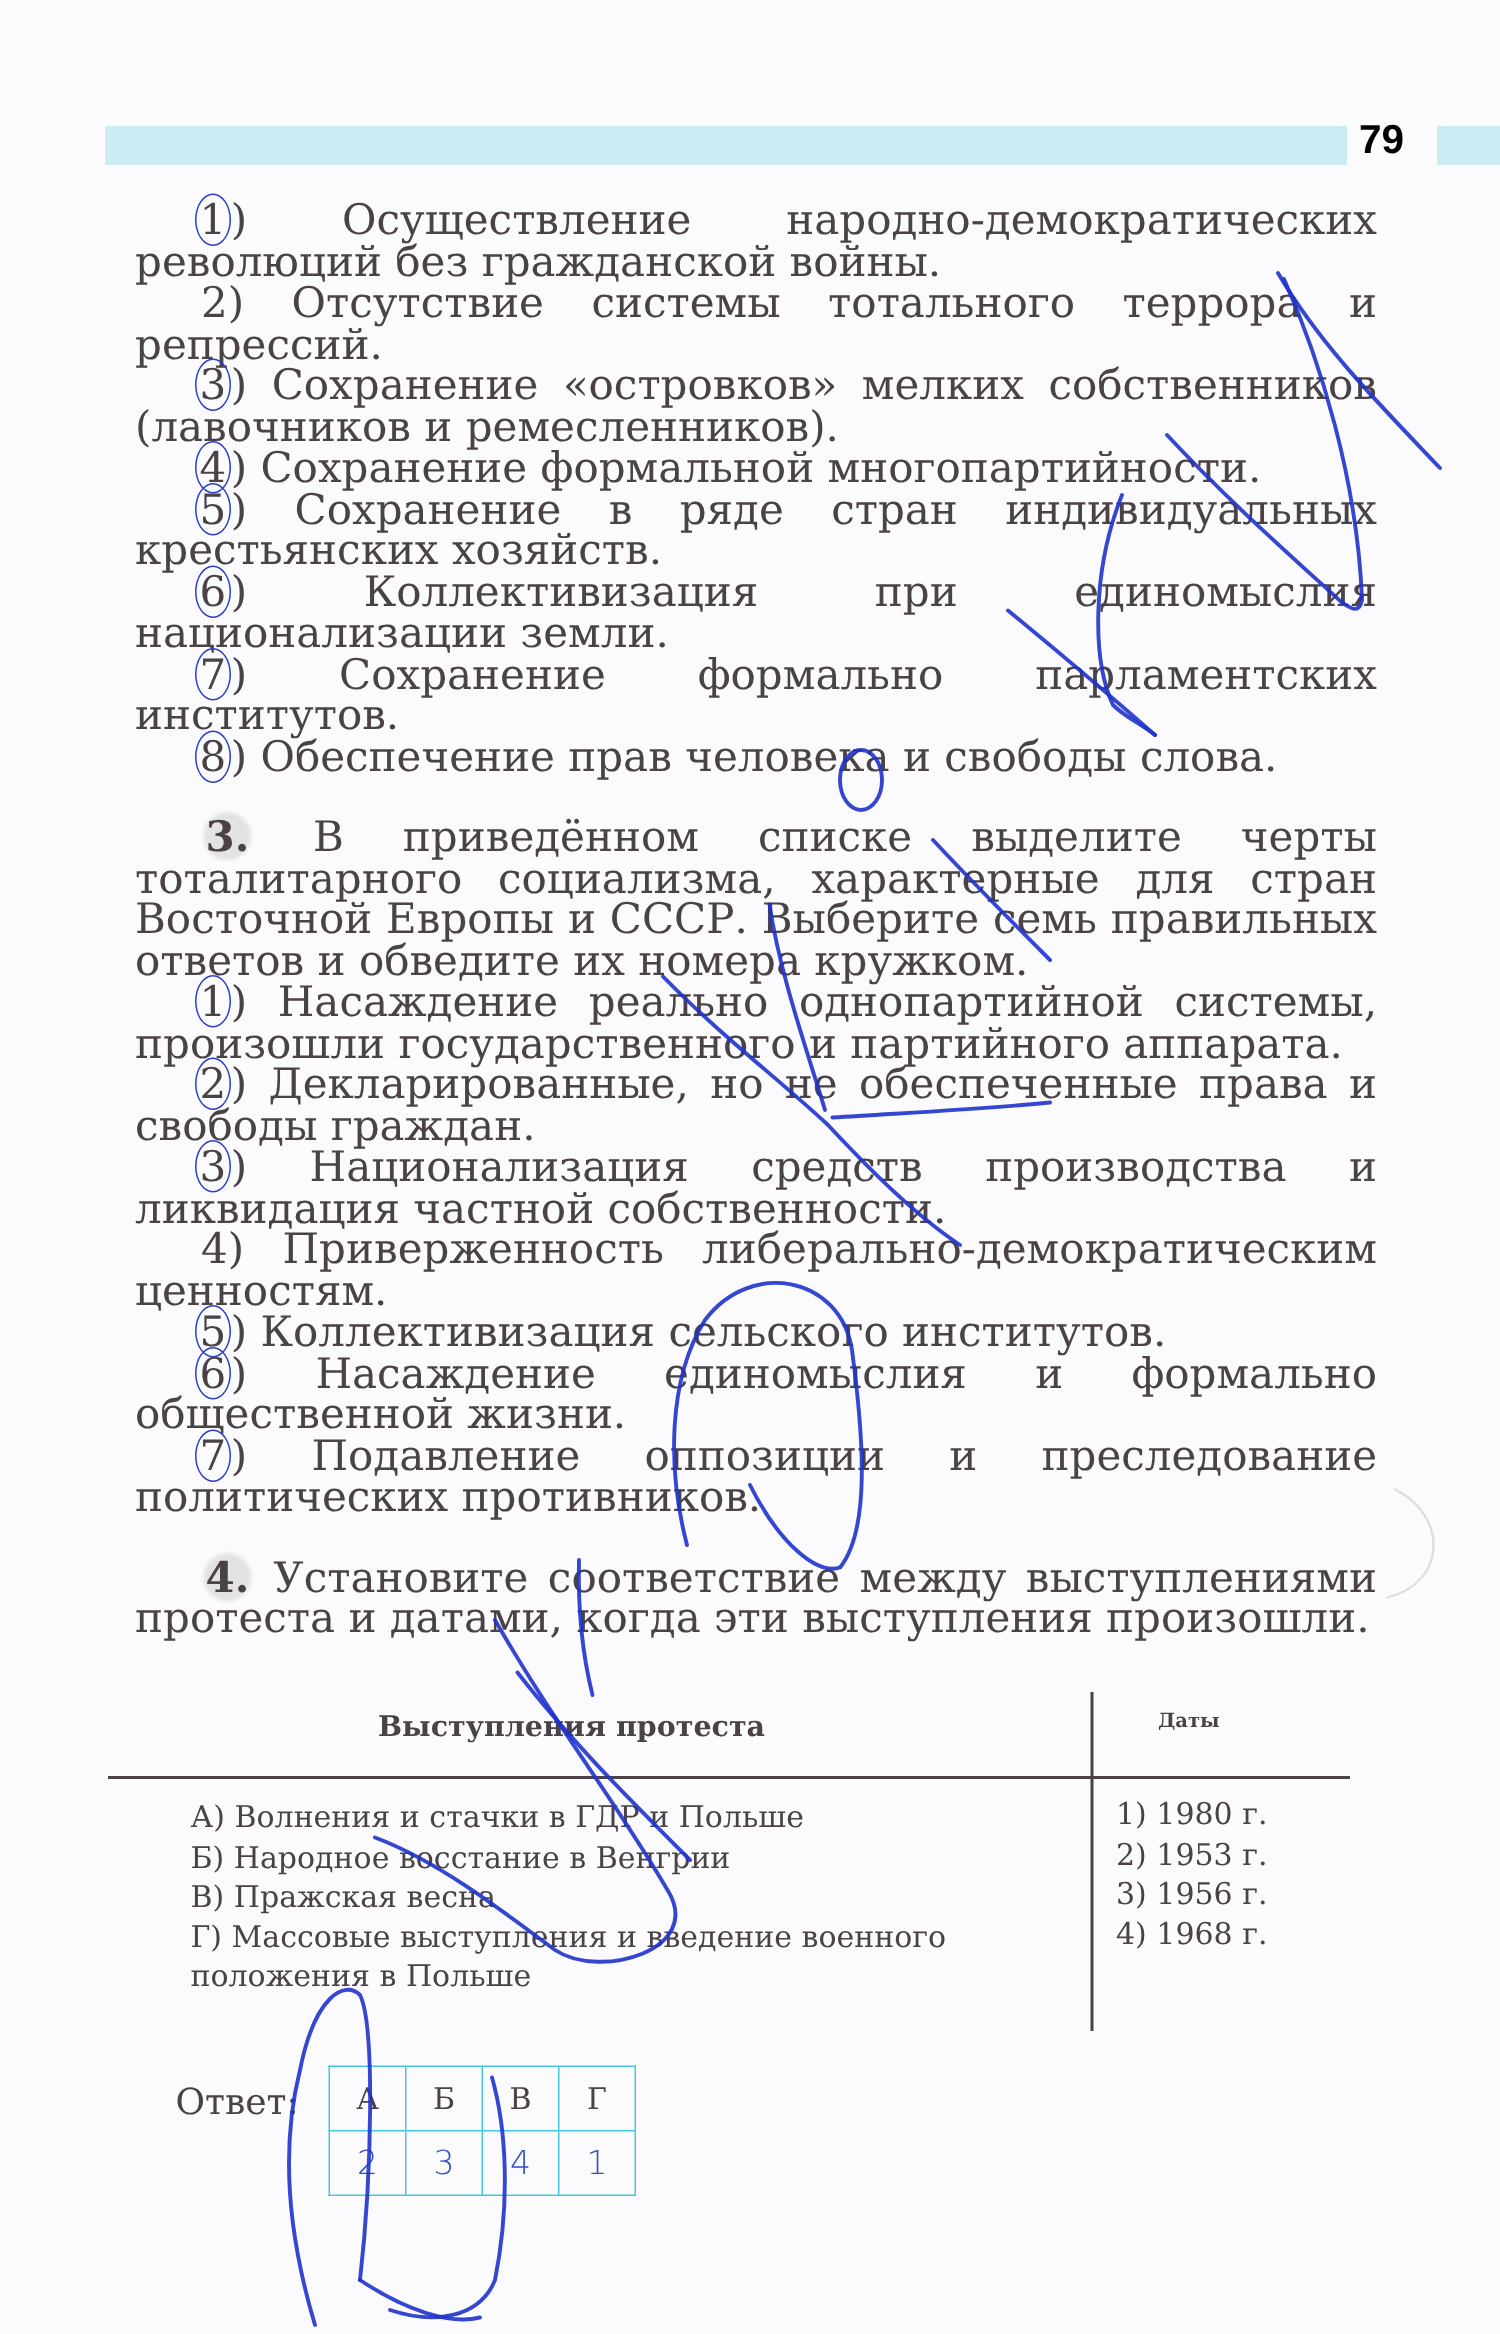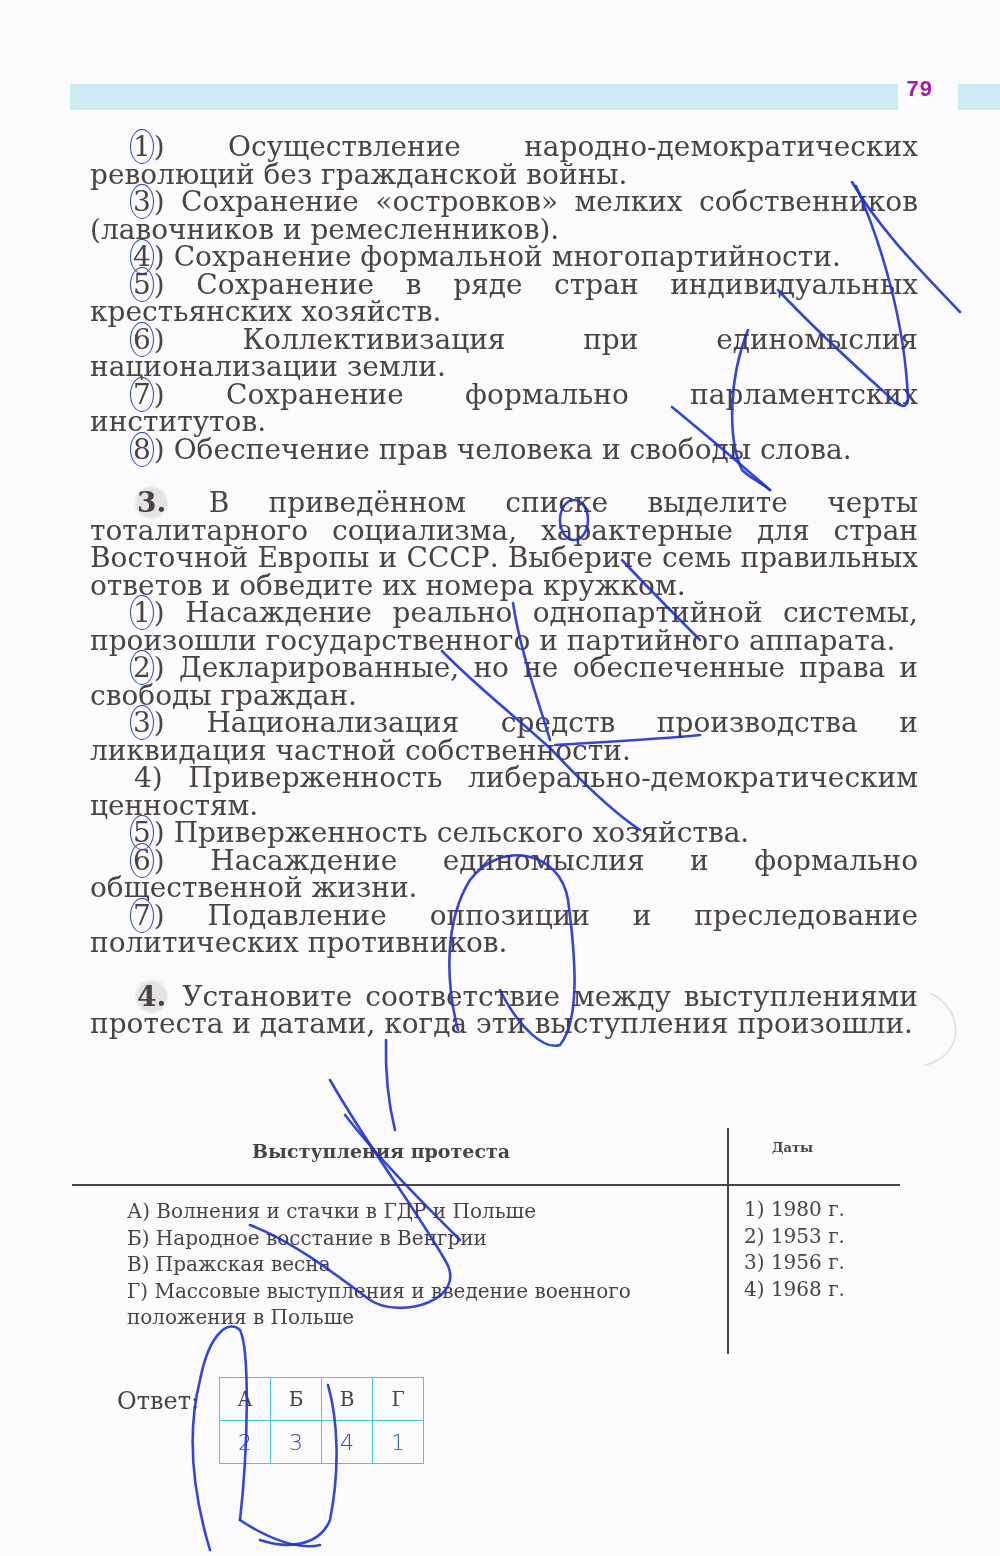--- a/index.html
+++ b/index.html
@@ -32,24 +32,24 @@
       top: 0;
       left: 888px;
       width: 42px;
       height: 26px;
       background: #cdebf3;
     }
     .page-number {
       position: absolute;
       top: -6px;
       left: 836px;
-      font-family: Liberation Mono, monospace;
-      font-weight: bold;
-      font-size: 22px;
-      color: #a21caf;
+      font-family: Liberation Sans, sans-serif;
+      font-weight: bold;
+      font-size: 27px;
+      color: #000000;
     }
     .content {
       position: absolute;
       top: 133px;
       left: 72px;
       width: 828px;
       font-size: 28px;
       line-height: 27.5px;
       text-align: justify;
       margin-left: 18px;
@@ -185,35 +185,36 @@
 <div class="page-header">
   <div class="header-bar"></div>
   <div class="page-number">79</div>
   <div class="header-bar-right"></div>
 </div>
 
 <div class="content">
 
   <div>
     <p class="item"><span class="num circled">1</span><span>) </span><span>Осуществление народно-демократических революций без гражданской войны.</span></p>
+    <p class="item"><span class="num">2</span><span>) </span><span>Отсутствие системы тотального террора и репрессий.</span></p>
     <p class="item"><span class="num circled">3</span><span>) </span><span>Сохранение «островков» мелких собственников (лавочников и ремесленников).</span></p>
     <p class="item"><span class="num circled">4</span><span>) </span><span>Сохранение формальной многопартийности.</span></p>
     <p class="item"><span class="num circled">5</span><span>) </span><span>Сохранение в ряде стран индивидуальных крестьянских хозяйств.</span></p>
     <p class="item"><span class="num circled">6</span><span>) </span><span>Коллективизация при единомыслия национализации земли.</span></p>
     <p class="item"><span class="num circled">7</span><span>) </span><span>Сохранение формально парламентских институтов.</span></p>
     <p class="item"><span class="num circled">8</span><span>) </span><span>Обеспечение прав человека и свободы слова.</span></p>
   </div>
 
   <p class="item task"><span class="task-number">3.</span> <span>В приведённом списке выделите черты тоталитарного социализма, характерные для стран Восточной Европы и СССР. Выберите семь правильных ответов и обведите их номера кружком.</span></p>
   <div>
     <p class="item"><span class="num circled">1</span><span>) </span><span>Насаждение реально однопартийной системы, произошли государственного и партийного аппарата.</span></p>
     <p class="item"><span class="num circled">2</span><span>) </span><span>Декларированные, но не обеспеченные права и свободы граждан.</span></p>
     <p class="item"><span class="num circled">3</span><span>) </span><span>Национализация средств производства и ликвидация частной собственности.</span></p>
     <p class="item"><span class="num">4</span><span>) </span><span>Приверженность либерально-демократическим ценностям.</span></p>
-    <p class="item"><span class="num circled">5</span><span>) </span><span>Приверженность сельского хозяйства.</span></p>
+    <p class="item"><span class="num circled">5</span><span>) </span><span>Коллективизация сельского институтов.</span></p>
     <p class="item"><span class="num circled">6</span><span>) </span><span>Насаждение единомыслия и формально общественной жизни.</span></p>
     <p class="item"><span class="num circled">7</span><span>) </span><span>Подавление оппозиции и преследование политических противников.</span></p>
   </div>
 
   <p class="item task"><span class="task-number">4.</span> <span>Установите соответствие между выступлениями протеста и датами, когда эти выступления произошли.</span></p>
 </div>
 
 <div class="match-table">
   <div class="vline"></div>
   <div class="match-head">

